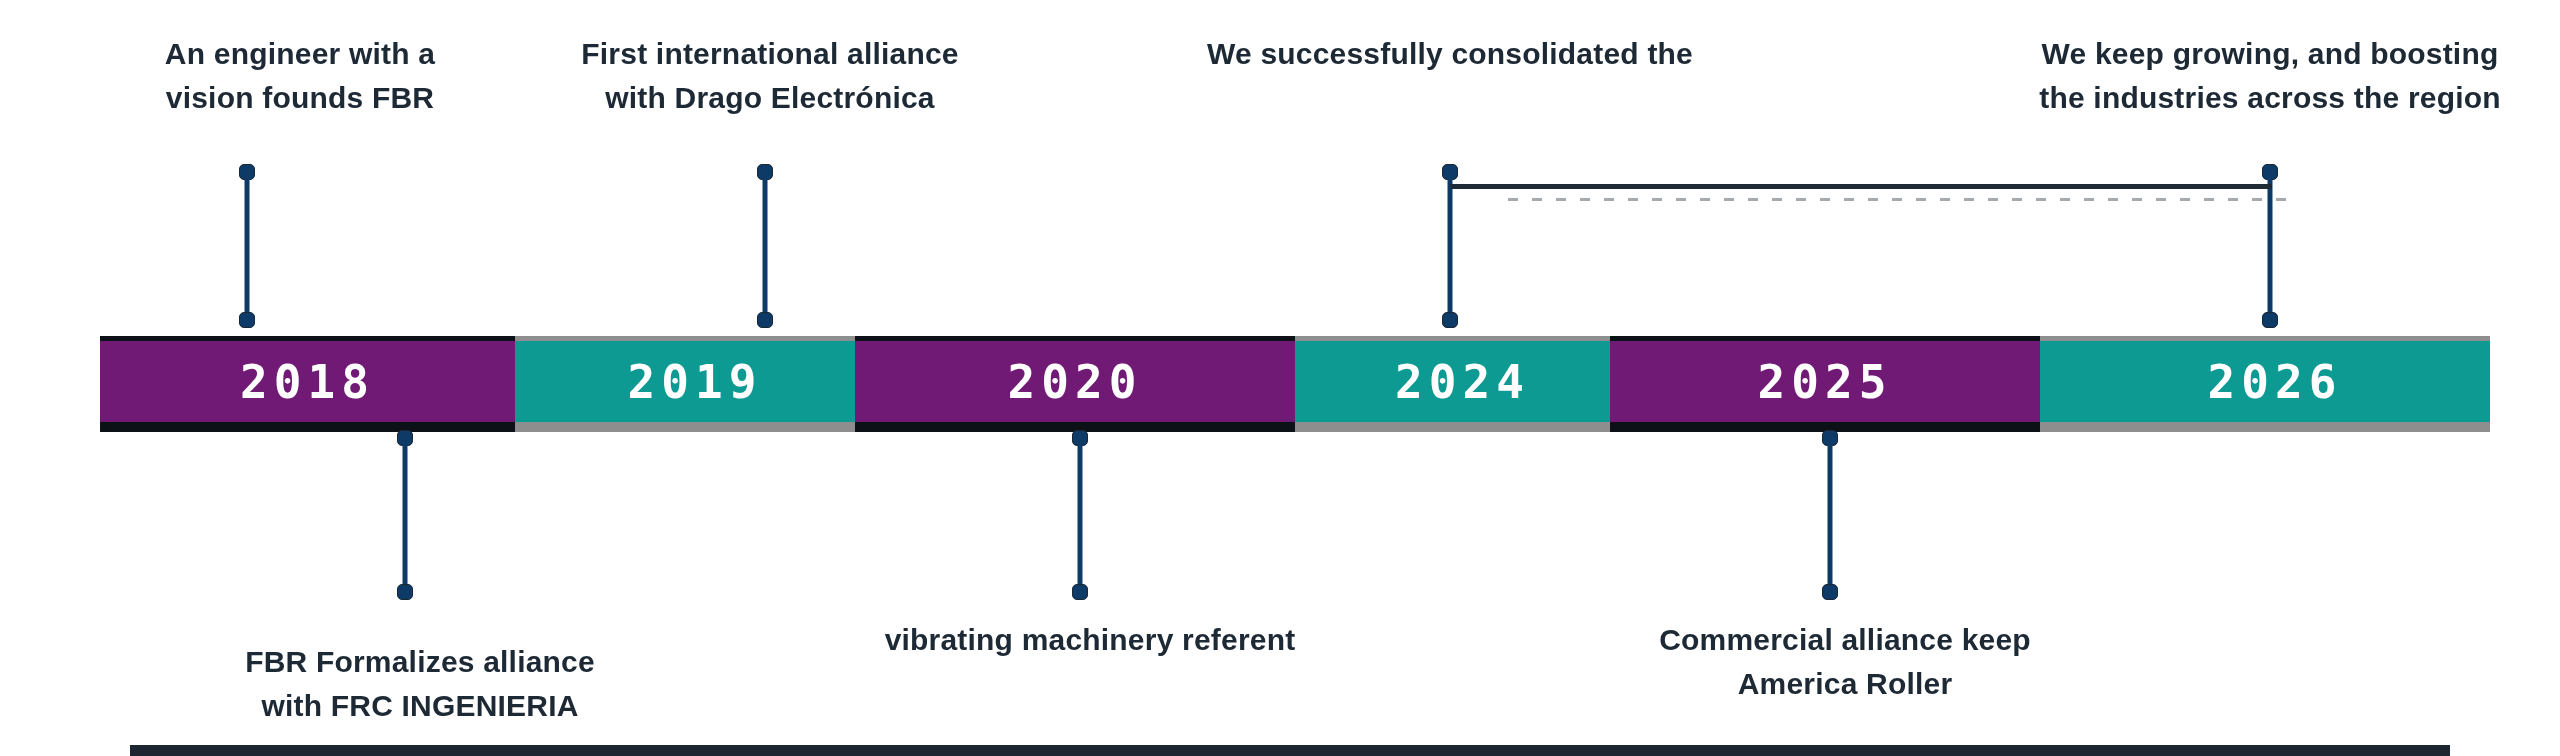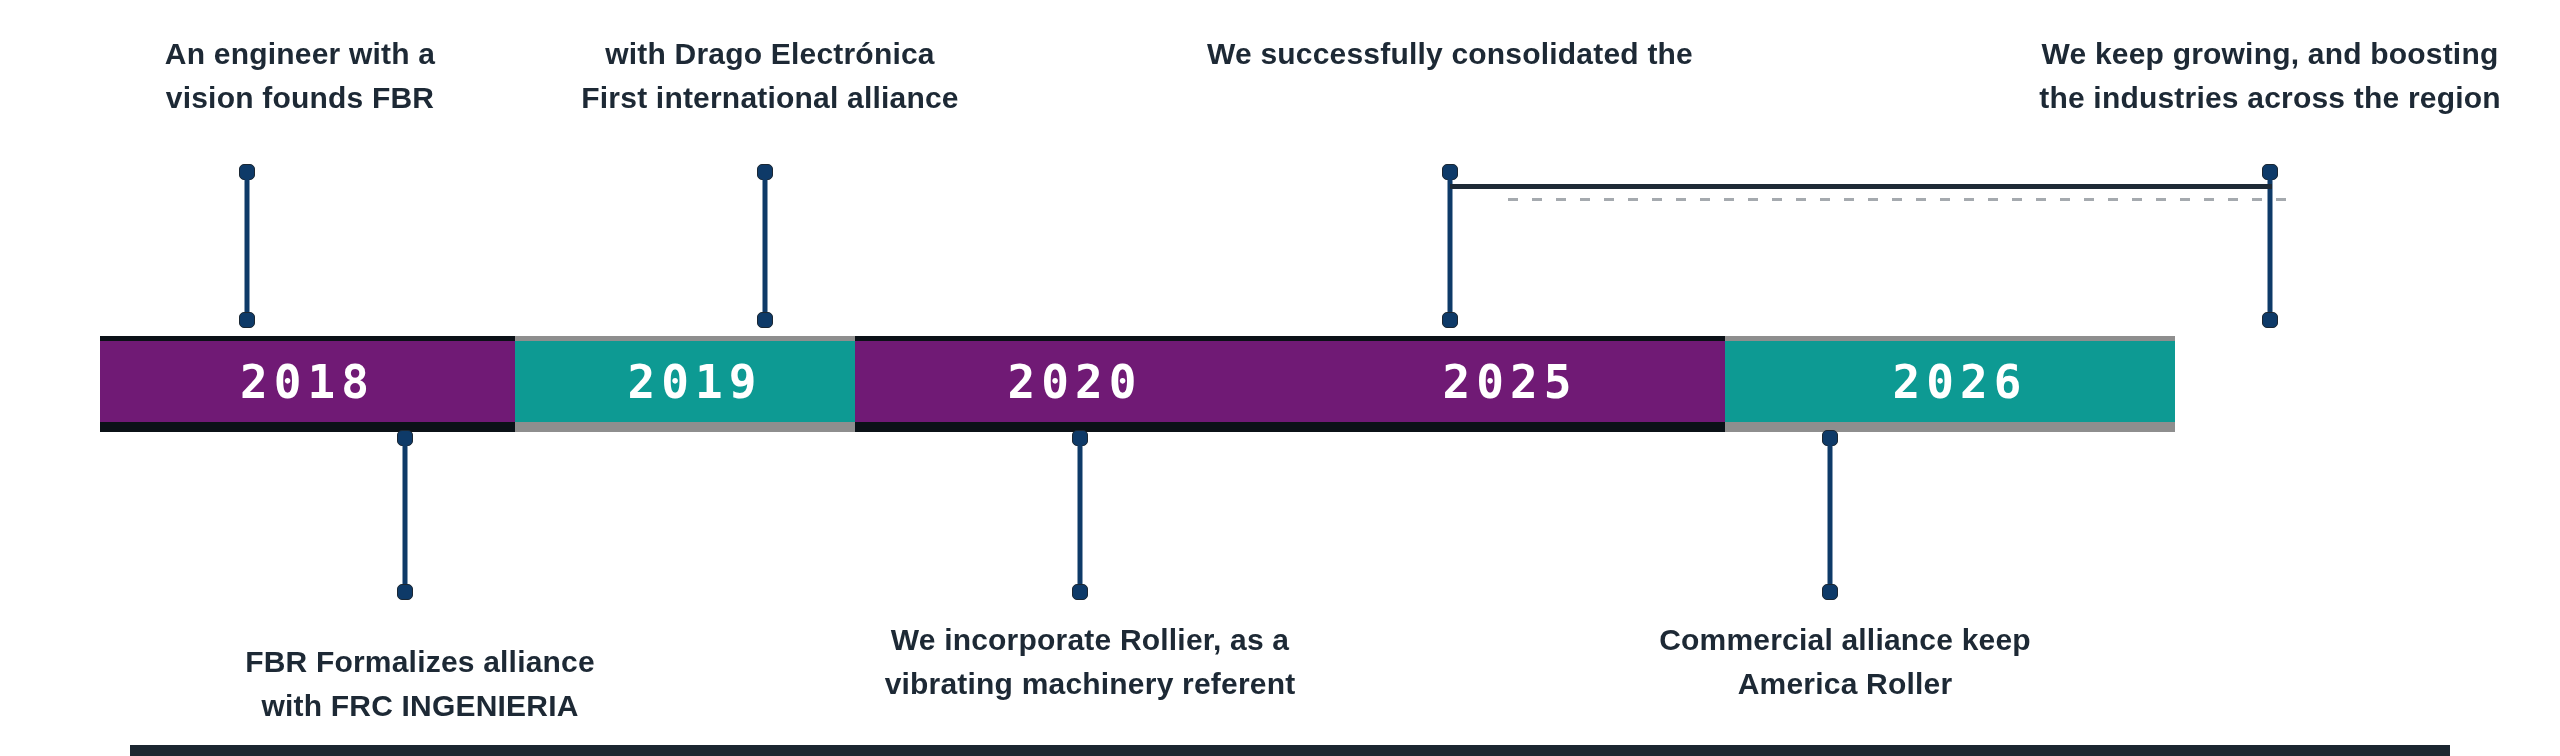--- a/index.html
+++ b/index.html
@@ -49,22 +49,22 @@
 </head>
 <body>
 
 <div class="canvas">
 
   <div class="event-label" style="left:20px;width:560px;top:32px">
     <span>An engineer with a</span>
     <span>vision founds FBR</span>
   </div>
   <div class="event-label" style="left:470px;width:600px;top:32px">
+    <span>First international alliance</span>
     <span>with Drago Electrónica</span>
-    <span>First international alliance</span>
   </div>
   <div class="event-label" style="left:1120px;width:660px;top:32px">
     <span>We successfully consolidated the</span>
   </div>
   <div class="event-label" style="left:1940px;width:660px;top:32px">
     <span>We keep growing, and boosting</span>
     <span>the industries across the region</span>
   </div>
 
   <div class="connector conn-top" style="left:247px">
@@ -94,20 +94,23 @@
   <div class="bar">
     <div class="seg dark w0">
       <span>2018</span>
     </div>
     <div class="seg teal w1">
       <span>2019</span>
     </div>
     <div class="seg dark w2">
       <span>2020</span>
     </div>
+    <div class="seg teal w3">
+      <span>2024</span>
+    </div>
     <div class="seg dark w4">
       <span>2025</span>
     </div>
     <div class="seg teal w5">
       <span>2026</span>
     </div>
   </div>
 
   <div class="connector conn-bottom" style="left:405px">
     <div class="dot top"></div>
@@ -123,21 +126,20 @@
     <div class="dot top"></div>
     <div class="cline"></div>
     <div class="dot bottom"></div>
   </div>
 
   <div class="event-label" style="left:130px;width:580px;top:640px">
     <span>FBR Formalizes alliance</span>
     <span>with FRC INGENIERIA</span>
   </div>
   <div class="event-label" style="left:800px;width:580px;top:618px">
-    <span>We incorporate Rollier, as a</span>
     <span>vibrating machinery referent</span>
   </div>
   <div class="event-label" style="left:1555px;width:580px;top:618px">
     <span>Commercial alliance keep</span>
     <span>America Roller</span>
   </div>
 
   <div class="next-row"></div>
 
 </div>

